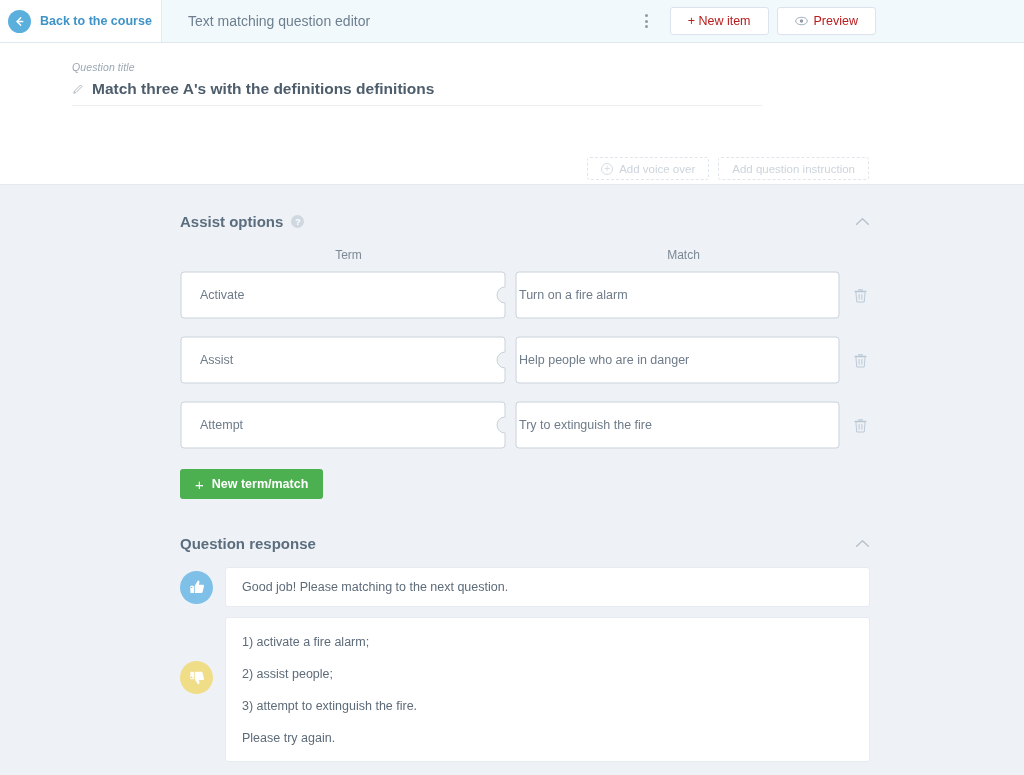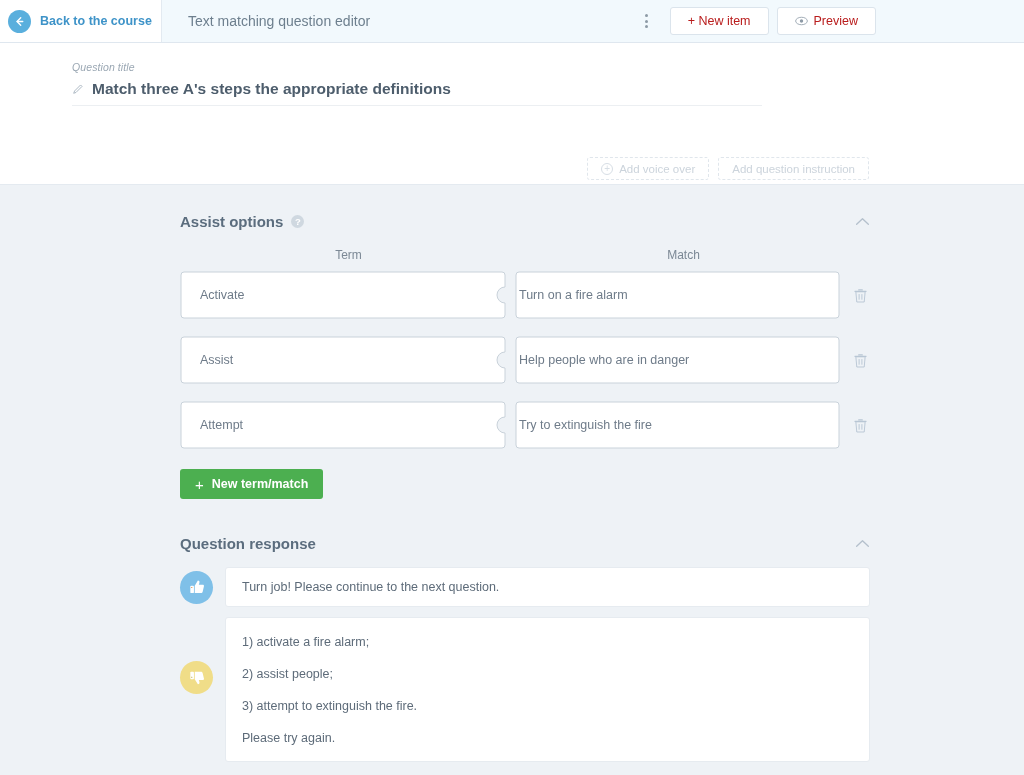--- a/index.html
+++ b/index.html
@@ -248,21 +248,21 @@
 
 <div class="header-panel">
   <div class="qtitle-wrap">
     <div class="qtitle-label">Question title</div>
     <div class="qtitle-row">
       <span class="pencil">
         <svg width="12" height="12" viewBox="0 0 14 14">
           <path d="M2 12 L3 9.3 L10 2.3 L11.7 4 L4.7 11 Z" fill="none" stroke="#a9b5c0" stroke-width="1.1" stroke-linejoin="round"></path>
         </svg>
       </span>
-      <span class="qtitle-text">Match three A's steps the appropriate definitions</span>
+      <span class="qtitle-text">Match three A's with the definitions definitions</span>
     </div>
   </div>
 
   <div class="addbtn-row">
     <div class="dashed-btn">
       <span class="plus-circ">+</span>
       <span>Add voice over</span>
     </div>
     <div class="dashed-btn">
       <span>Add question instruction</span>
@@ -365,21 +365,21 @@
     </div>
 
     <div class="resp-row correct">
       <span class="badge up">
         <svg width="18" height="18" viewBox="0 0 20 20">
           <path d="M7.5 8.5 L11 2.8 C12.6 2.8 13.1 4.2 12.6 5.6 L12 7.6 H16.4 C17.4 7.6 18 8.4 17.7 9.3 L16.3 15.2 C16.1 16.2 15.4 16.8 14.5 16.8 H7.5 Z" fill="#ffffff"></path>
           <rect x="2.6" y="8.5" width="4" height="8.3" rx="1" fill="#ffffff"></rect>
           <rect x="3.3" y="10" width="1.6" height="1.2" rx="0.4" fill="#e8a56a"></rect>
         </svg>
       </span>
-      <div class="resp-box one-line">Turn job! Please continue to the next question.</div>
+      <div class="resp-box one-line">Good job! Please matching to the next question.</div>
     </div>
 
     <div class="resp-row">
       <span class="badge down spacer-down">
         <svg width="18" height="18" viewBox="0 0 20 20">
           <path d="M7.5 11.3 L11 17 C12.6 17 13.1 15.6 12.6 14.2 L12 12.2 H16.4 C17.4 12.2 18 11.4 17.7 10.5 L16.3 4.6 C16.1 3.6 15.4 3 14.5 3 H7.5 Z" fill="#ffffff"></path>
           <rect x="2.6" y="3" width="4" height="8.3" rx="1" fill="#ffffff"></rect>
           <rect x="3.3" y="8.6" width="1.6" height="1.2" rx="0.4" fill="#c6b96e"></rect>
         </svg>
       </span>

